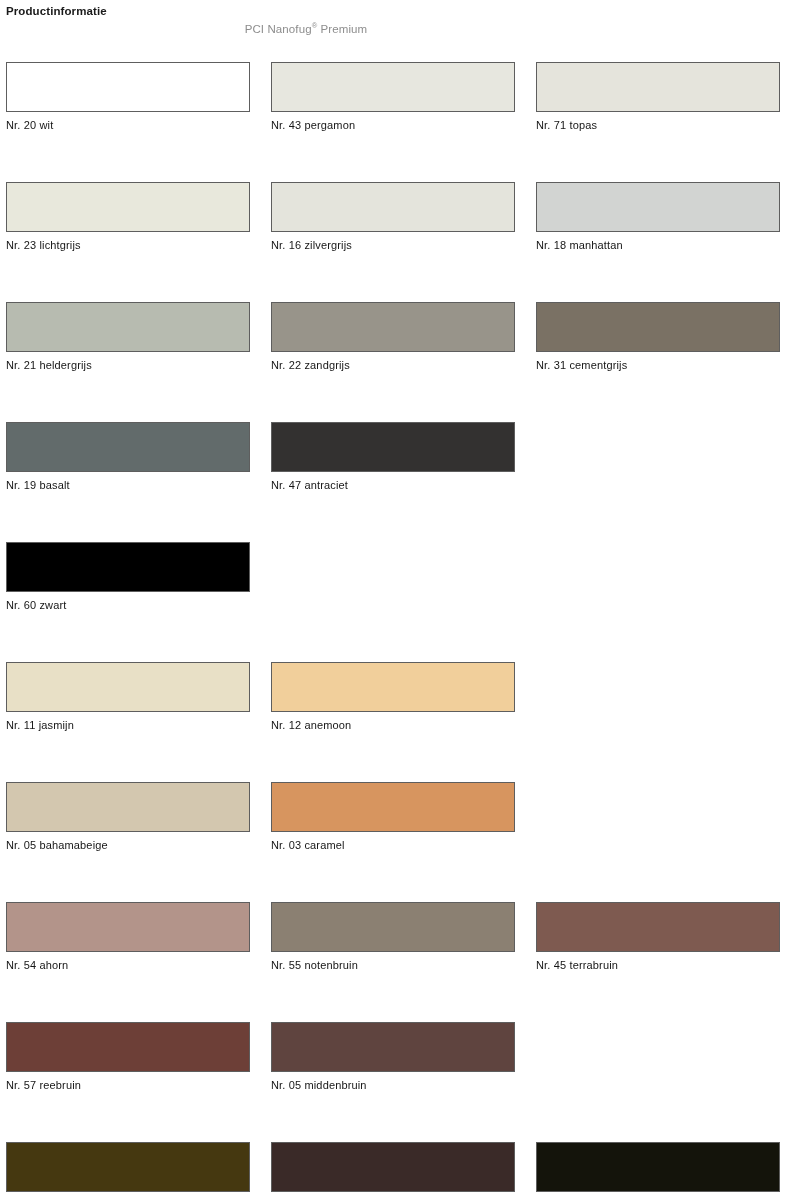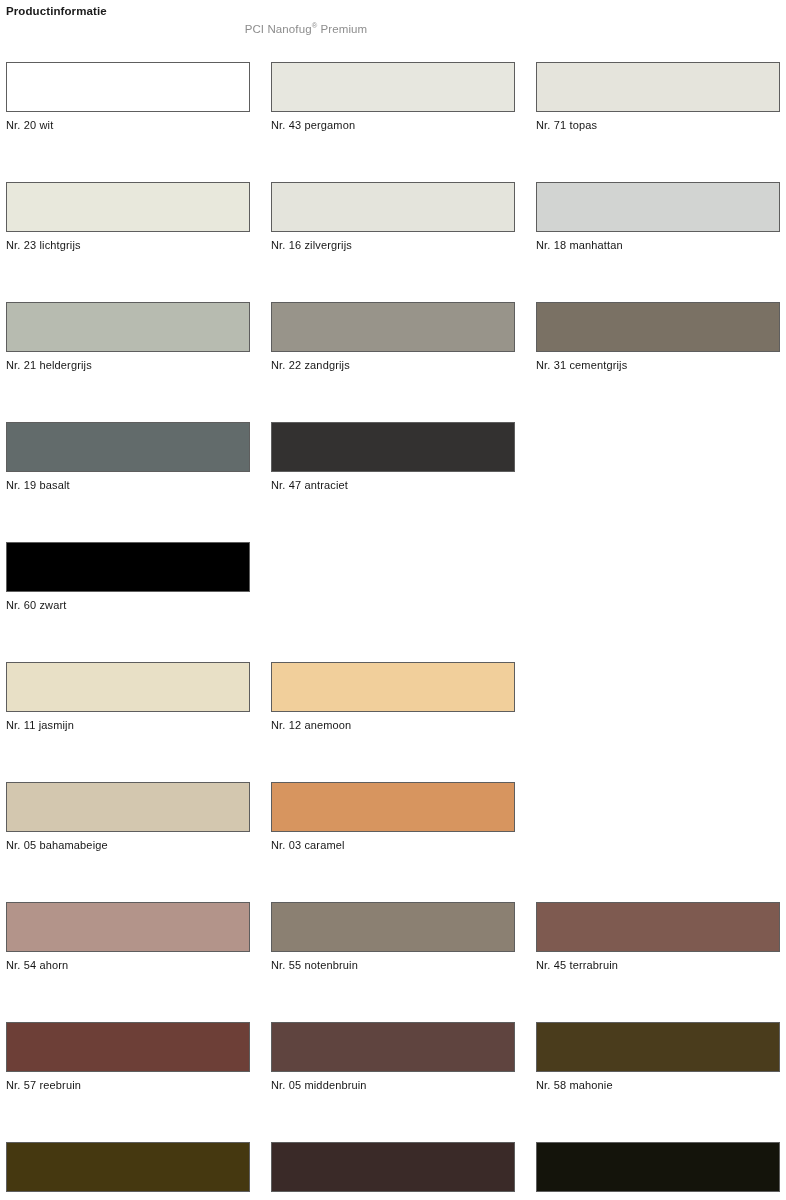--- a/index.html
+++ b/index.html
@@ -191,24 +191,20 @@
       </div>
       <div class="swatch-row">
         <div class="swatch-cell">
           <div class="chip" style="background: rgb(109, 63, 55); border-color: rgb(94, 94, 94);"></div>
           <div class="chip-label">Nr. 57 reebruin</div>
         </div>
         <div class="swatch-cell">
           <div class="chip" style="background: rgb(95, 68, 63); border-color: rgb(94, 94, 94);"></div>
           <div class="chip-label">Nr. 05 middenbruin</div>
         </div>
-        <div class="swatch-cell">
-          <div class="chip" style="background: rgb(74, 60, 28); border-color: rgb(94, 94, 94);"></div>
-          <div class="chip-label">Nr. 58 mahonie</div>
-        </div>
       </div>
       <div class="swatch-row">
         <div class="swatch-cell">
           <div class="chip" style="background: rgb(69, 56, 16); border-color: rgb(94, 94, 94);"></div>
           <div class="chip-label">Nr. 59 mokka</div>
         </div>
         <div class="swatch-cell">
           <div class="chip" style="background: rgb(58, 42, 40); border-color: rgb(94, 94, 94);"></div>
           <div class="chip-label">Nr. 41 donkerbruin</div>
         </div>

